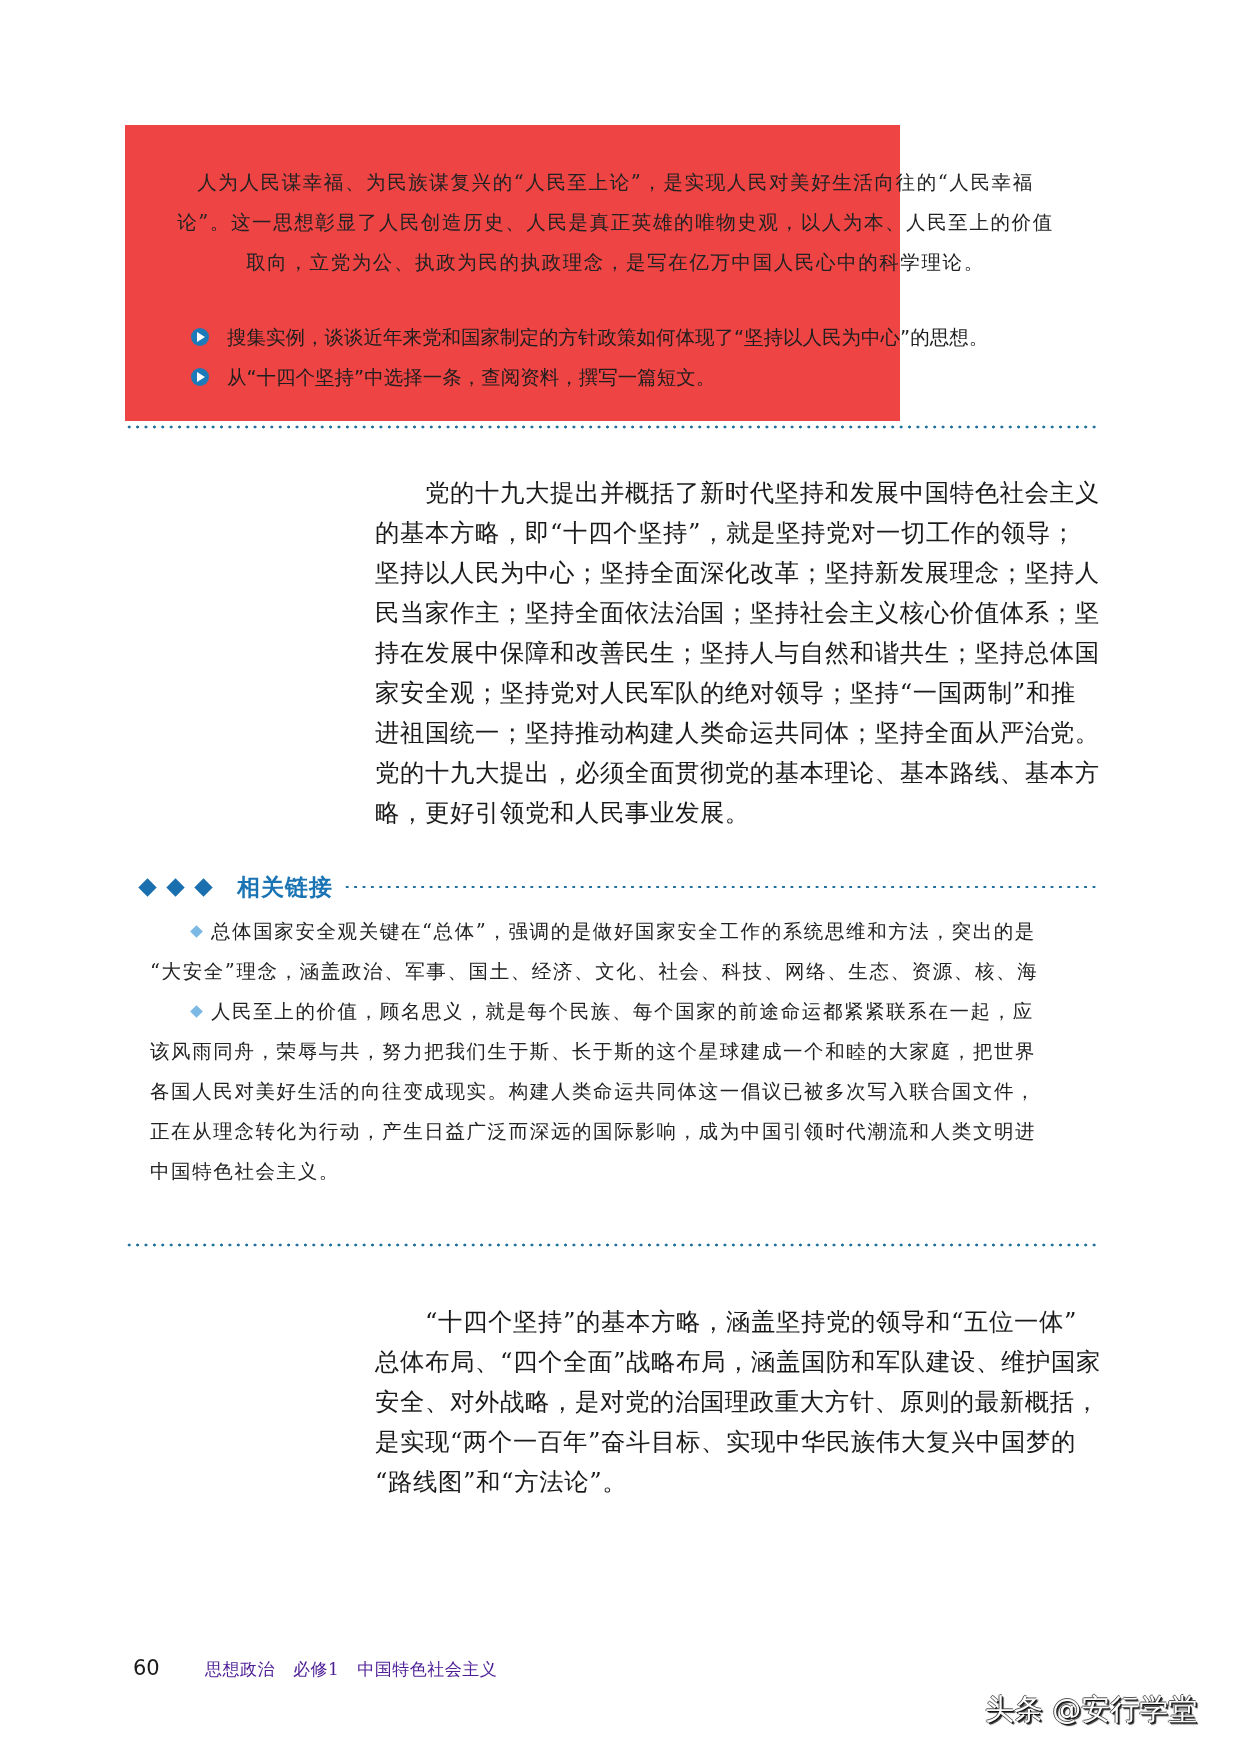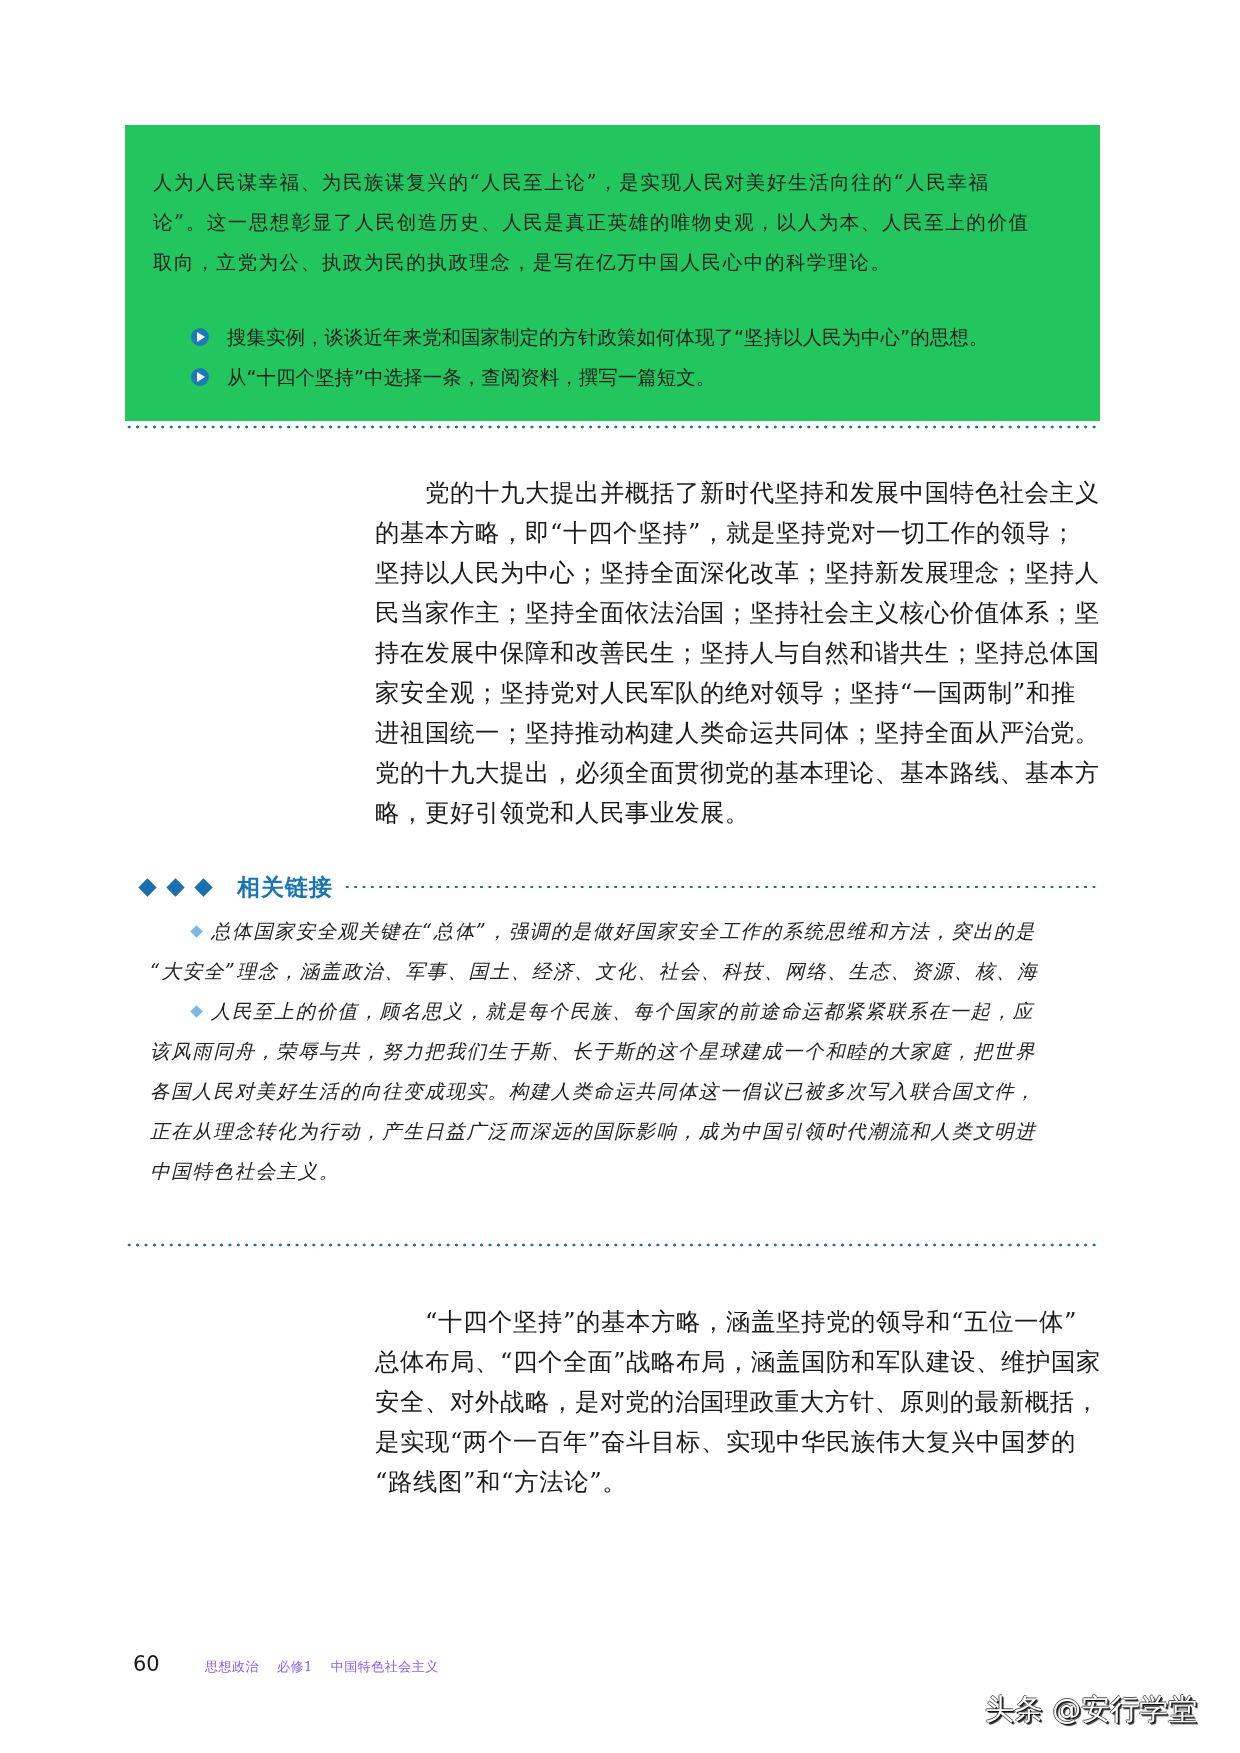--- a/index.html
+++ b/index.html
@@ -1,21 +1,22 @@
 <!DOCTYPE html>
 <html><head>
 <meta charset="utf-8">
 <style>
   * { margin: 0; padding: 0; box-sizing: border-box; }
   html, body { width: 1240px; height: 1753px; background: #ffffff; overflow: hidden; }
   body { position: relative; font-family: "DejaVu Serif", "Liberation Serif", serif; color: #1f1f1f; }
 
   .info-box {
-    position: absolute; left: 125px; top: 125px; width: 975px; height: 296px;
-    background: #22c55e;
+    position: absolute; left: 125px; top: 125px; width: 775px; height: 296px;
+    background: #ef4444;
+    text-align: center;
   }
   .info-box .kaiti {
     position: absolute; left: 28px; top: 38px; width: 925px;
     font-size: 19.5px; line-height: 40px; letter-spacing: 1.6px; color: #222;
   }
   .info-box .kaiti p { white-space: nowrap; }
   .tasks { position: absolute; left: 66px; top: 192px; width: 900px; }
   .task {
     display: flex; align-items: center; height: 40px;
     font-family: "DejaVu Sans", "Liberation Sans", sans-serif; font-size: 19.5px; color: #1e1e1e; gap: 12px;
@@ -48,31 +49,31 @@
     font-size: 23px; color: #1a74b4; margin-left: 15px; margin-right: 10px; letter-spacing: 1px;
   }
   .links-dots {
     flex: 1; height: 4px;
     background-image: radial-gradient(circle, #1f6f9f 1.3px, transparent 1.5px);
     background-size: 8.4px 4px; background-repeat: repeat-x;
   }
 
   .links-body {
     position: absolute; left: 150px; top: 912px; width: 945px;
-    font-size: 19.5px; line-height: 40px; letter-spacing: 1.6px; color: #222; font-style: italic;
+    font-size: 19.5px; line-height: 40px; letter-spacing: 1.6px; color: #222;
   }
   .links-body p { white-space: nowrap; }
   .small-diamond {
     display: inline-block; width: 9px; height: 9px; background: #7bb8e4;
     transform: rotate(45deg); margin: 0 10px 3px 42px; vertical-align: middle;
   }
 
   .footer { position: absolute; left: 133px; top: 1632px; display: flex; align-items: baseline; }
   .page-num { font-family: "DejaVu Sans", "Liberation Sans", sans-serif; font-size: 21px; color: #1a1a1a; width: 72px; }
-  .footer-text { font-size: 13px; color: #8b5cf6; letter-spacing: 0.5px; margin-top: 26px; }
+  .footer-text { font-size: 17px; color: #4c1d95; letter-spacing: 0.5px; margin-top: 26px; }
   .footer-text span { margin-right: 18px; }
 
   .watermark {
     position: absolute; left: 985px; top: 1690px;
     font-family: "DejaVu Sans", "Liberation Sans", sans-serif; font-size: 29px; color: #fff;
     text-shadow: 1px 1px 0 #111, -1px 0 0 #555, 0 -1px 0 #555, 2px 2px 1px #333;
     letter-spacing: 0px;
   }
 </style>
 </head>

